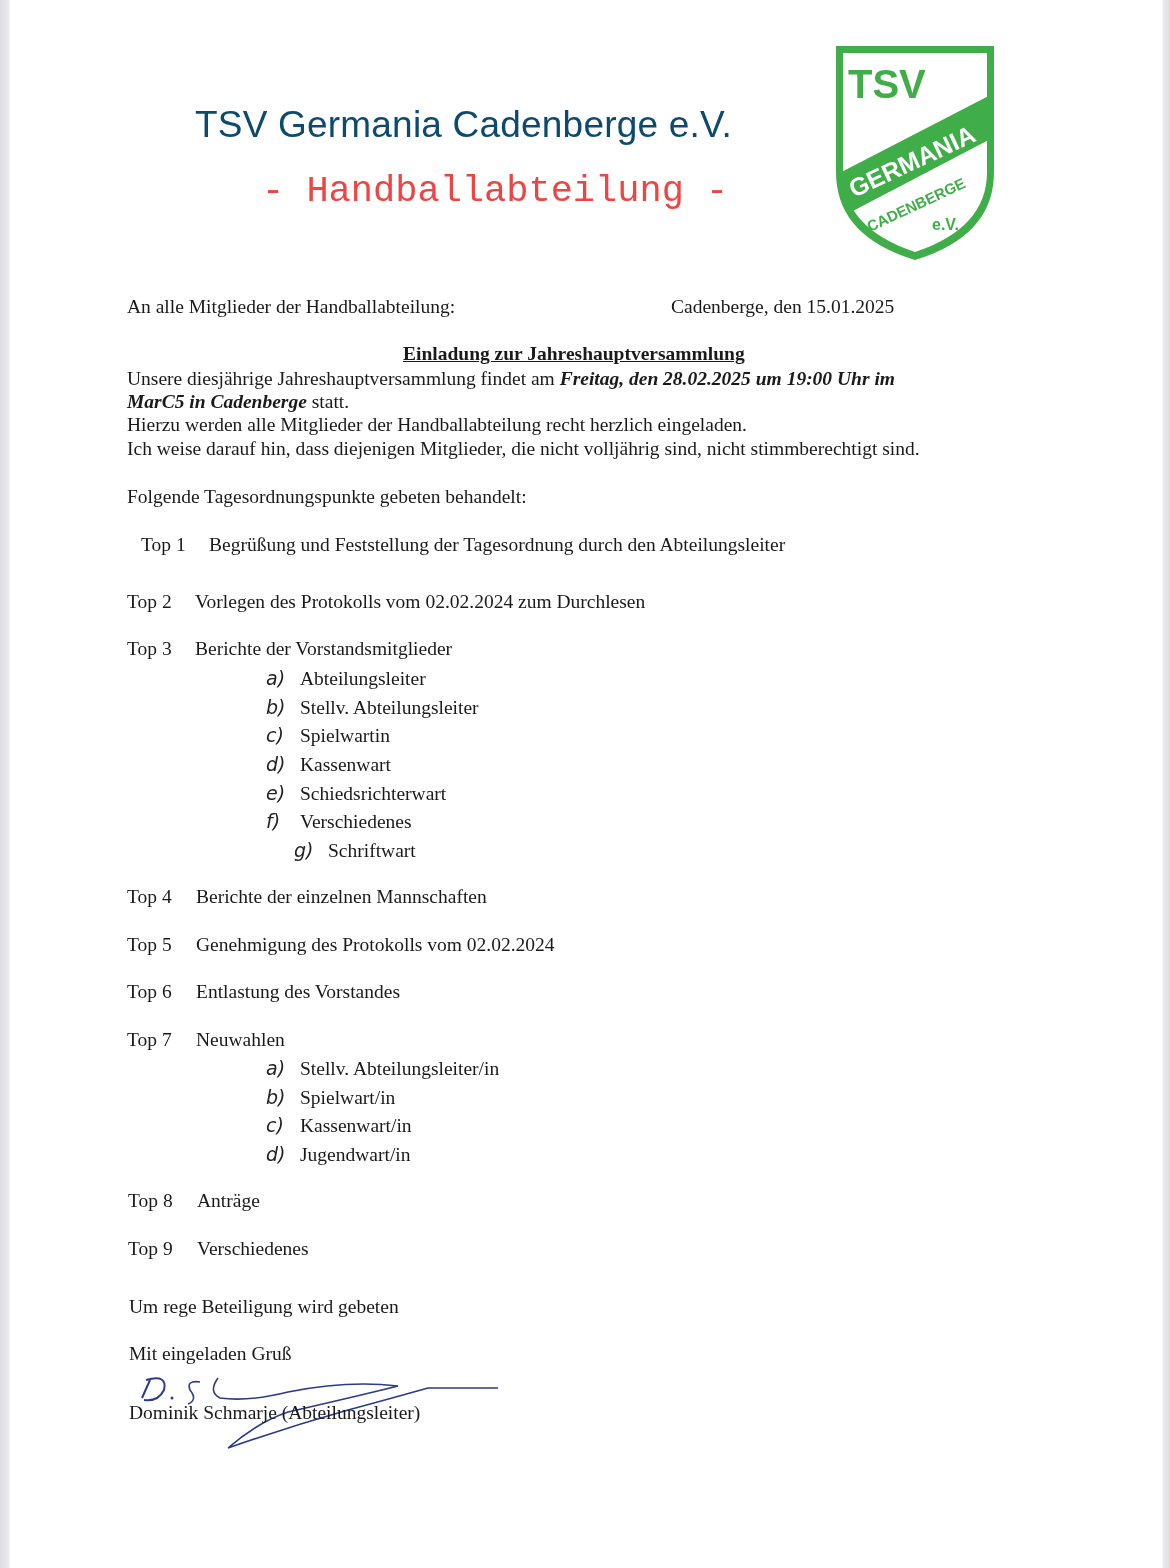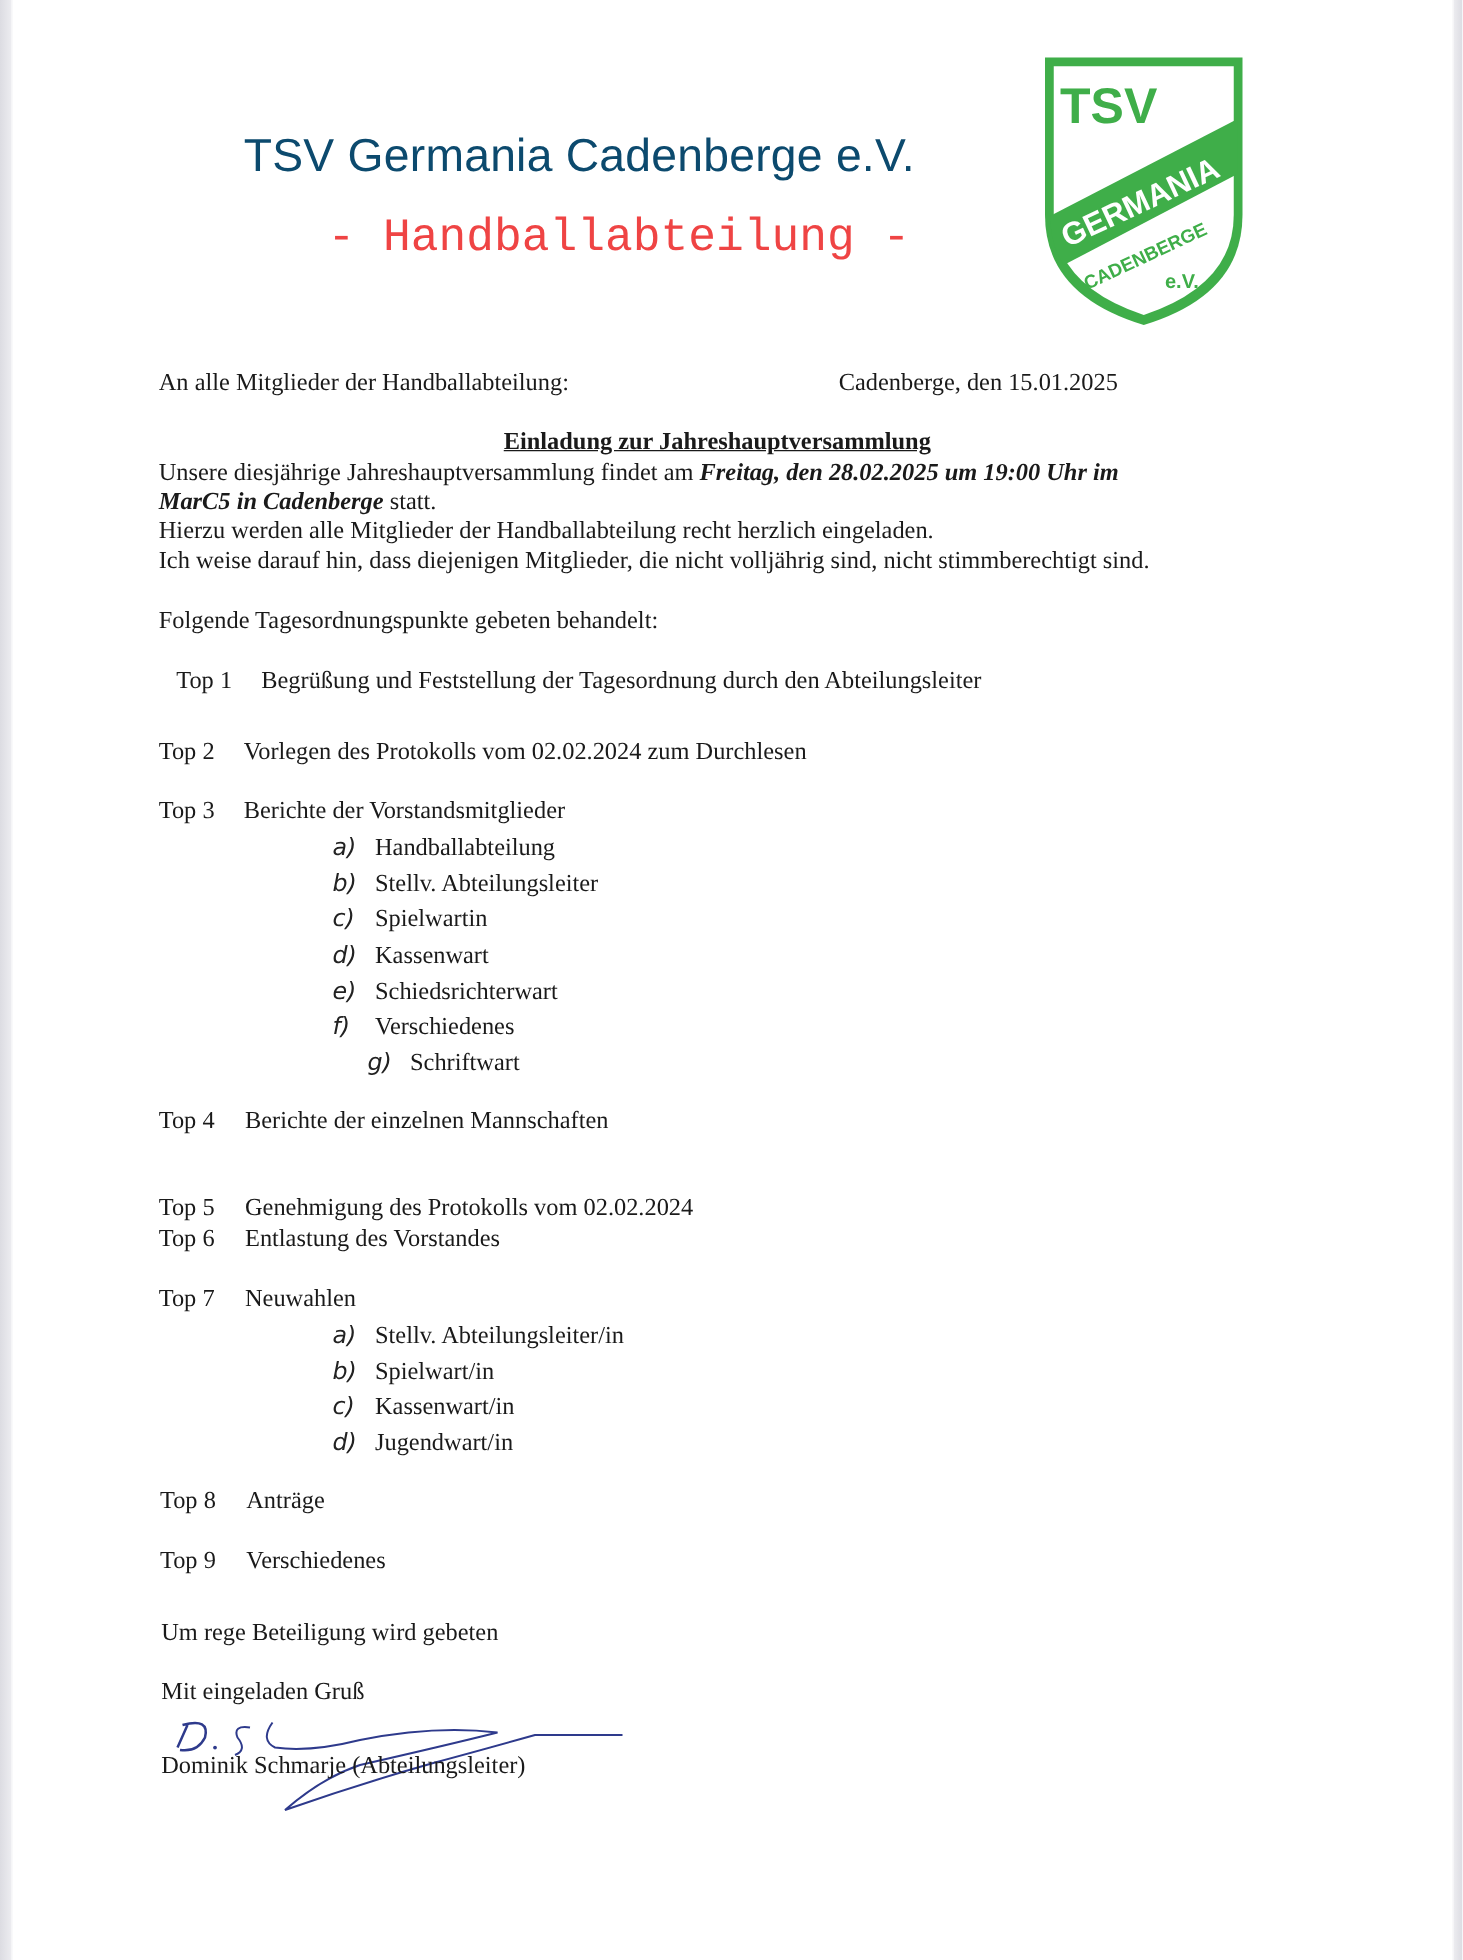--- a/index.html
+++ b/index.html
@@ -55,30 +55,30 @@
 </div>
 <div class="t" style="left:127px;top:414px;">Hierzu werden alle Mitglieder der Handballabteilung recht herzlich eingeladen.</div>
 <div class="t" style="left:127px;top:438px;">Ich weise darauf hin, dass diejenigen Mitglieder, die nicht volljährig sind, nicht stimmberechtigt sind.</div>
 
 <div class="t" style="left:127px;top:486px;">Folgende Tagesordnungspunkte gebeten behandelt:</div>
 
 <div class="t" style="left:127px;top:534px;margin-left:14px;"><span style="display:inline-block;width:68px;">Top 1</span><span>Begrüßung und Feststellung der Tagesordnung durch den Abteilungsleiter</span></div>
 <div class="t" style="left:127px;top:591px;"><span style="display:inline-block;width:68px;">Top 2</span><span>Vorlegen des Protokolls vom 02.02.2024 zum Durchlesen</span></div>
 <div class="t" style="left:127px;top:638px;"><span style="display:inline-block;width:68px;">Top 3</span><span>Berichte der Vorstandsmitglieder</span></div>
 
-<div class="t" style="left:266px;top:667px;"><span class="hand">a)</span><span>Handballabteilung</span></div>
+<div class="t" style="left:266px;top:667px;"><span class="hand">a)</span><span>Abteilungsleiter</span></div>
 <div class="t" style="left:266px;top:696px;"><span class="hand">b)</span><span>Stellv. Abteilungsleiter</span></div>
 <div class="t" style="left:266px;top:724px;"><span class="hand">c)</span><span>Spielwartin</span></div>
 <div class="t" style="left:266px;top:753px;"><span class="hand">d)</span><span>Kassenwart</span></div>
 <div class="t" style="left:266px;top:782px;"><span class="hand">e)</span><span>Schiedsrichterwart</span></div>
 <div class="t" style="left:266px;top:810px;"><span class="hand">f)</span><span>Verschiedenes</span></div>
 <div class="t" style="left:266px;top:839px;margin-left:28px;"><span class="hand">g)</span><span>Schriftwart</span></div>
 
 <div class="t" style="left:127px;top:886px;"><span style="display:inline-block;width:69px;">Top 4</span><span>Berichte der einzelnen Mannschaften</span></div>
-<div class="t" style="left:127px;top:934px;"><span style="display:inline-block;width:69px;margin-top:22px;">Top 5</span><span>Genehmigung des Protokolls vom 02.02.2024</span></div>
+<div class="t" style="left:127px;top:934px;"><span style="display:inline-block;width:69px;">Top 5</span><span>Genehmigung des Protokolls vom 02.02.2024</span></div>
 <div class="t" style="left:127px;top:981px;"><span style="display:inline-block;width:69px;">Top 6</span><span>Entlastung des Vorstandes</span></div>
 <div class="t" style="left:127px;top:1029px;"><span style="display:inline-block;width:69px;">Top 7</span><span>Neuwahlen</span></div>
 
 <div class="t" style="left:266px;top:1057px;"><span class="hand">a)</span><span>Stellv. Abteilungsleiter/in</span></div>
 <div class="t" style="left:266px;top:1086px;"><span class="hand">b)</span><span>Spielwart/in</span></div>
 <div class="t" style="left:266px;top:1114px;"><span class="hand">c)</span><span>Kassenwart/in</span></div>
 <div class="t" style="left:266px;top:1143px;"><span class="hand">d)</span><span>Jugendwart/in</span></div>
 
 <div class="t" style="left:128px;top:1190px;"><span style="display:inline-block;width:69px;">Top 8</span><span>Anträge</span></div>
 <div class="t" style="left:128px;top:1238px;"><span style="display:inline-block;width:69px;">Top 9</span><span>Verschiedenes</span></div>

